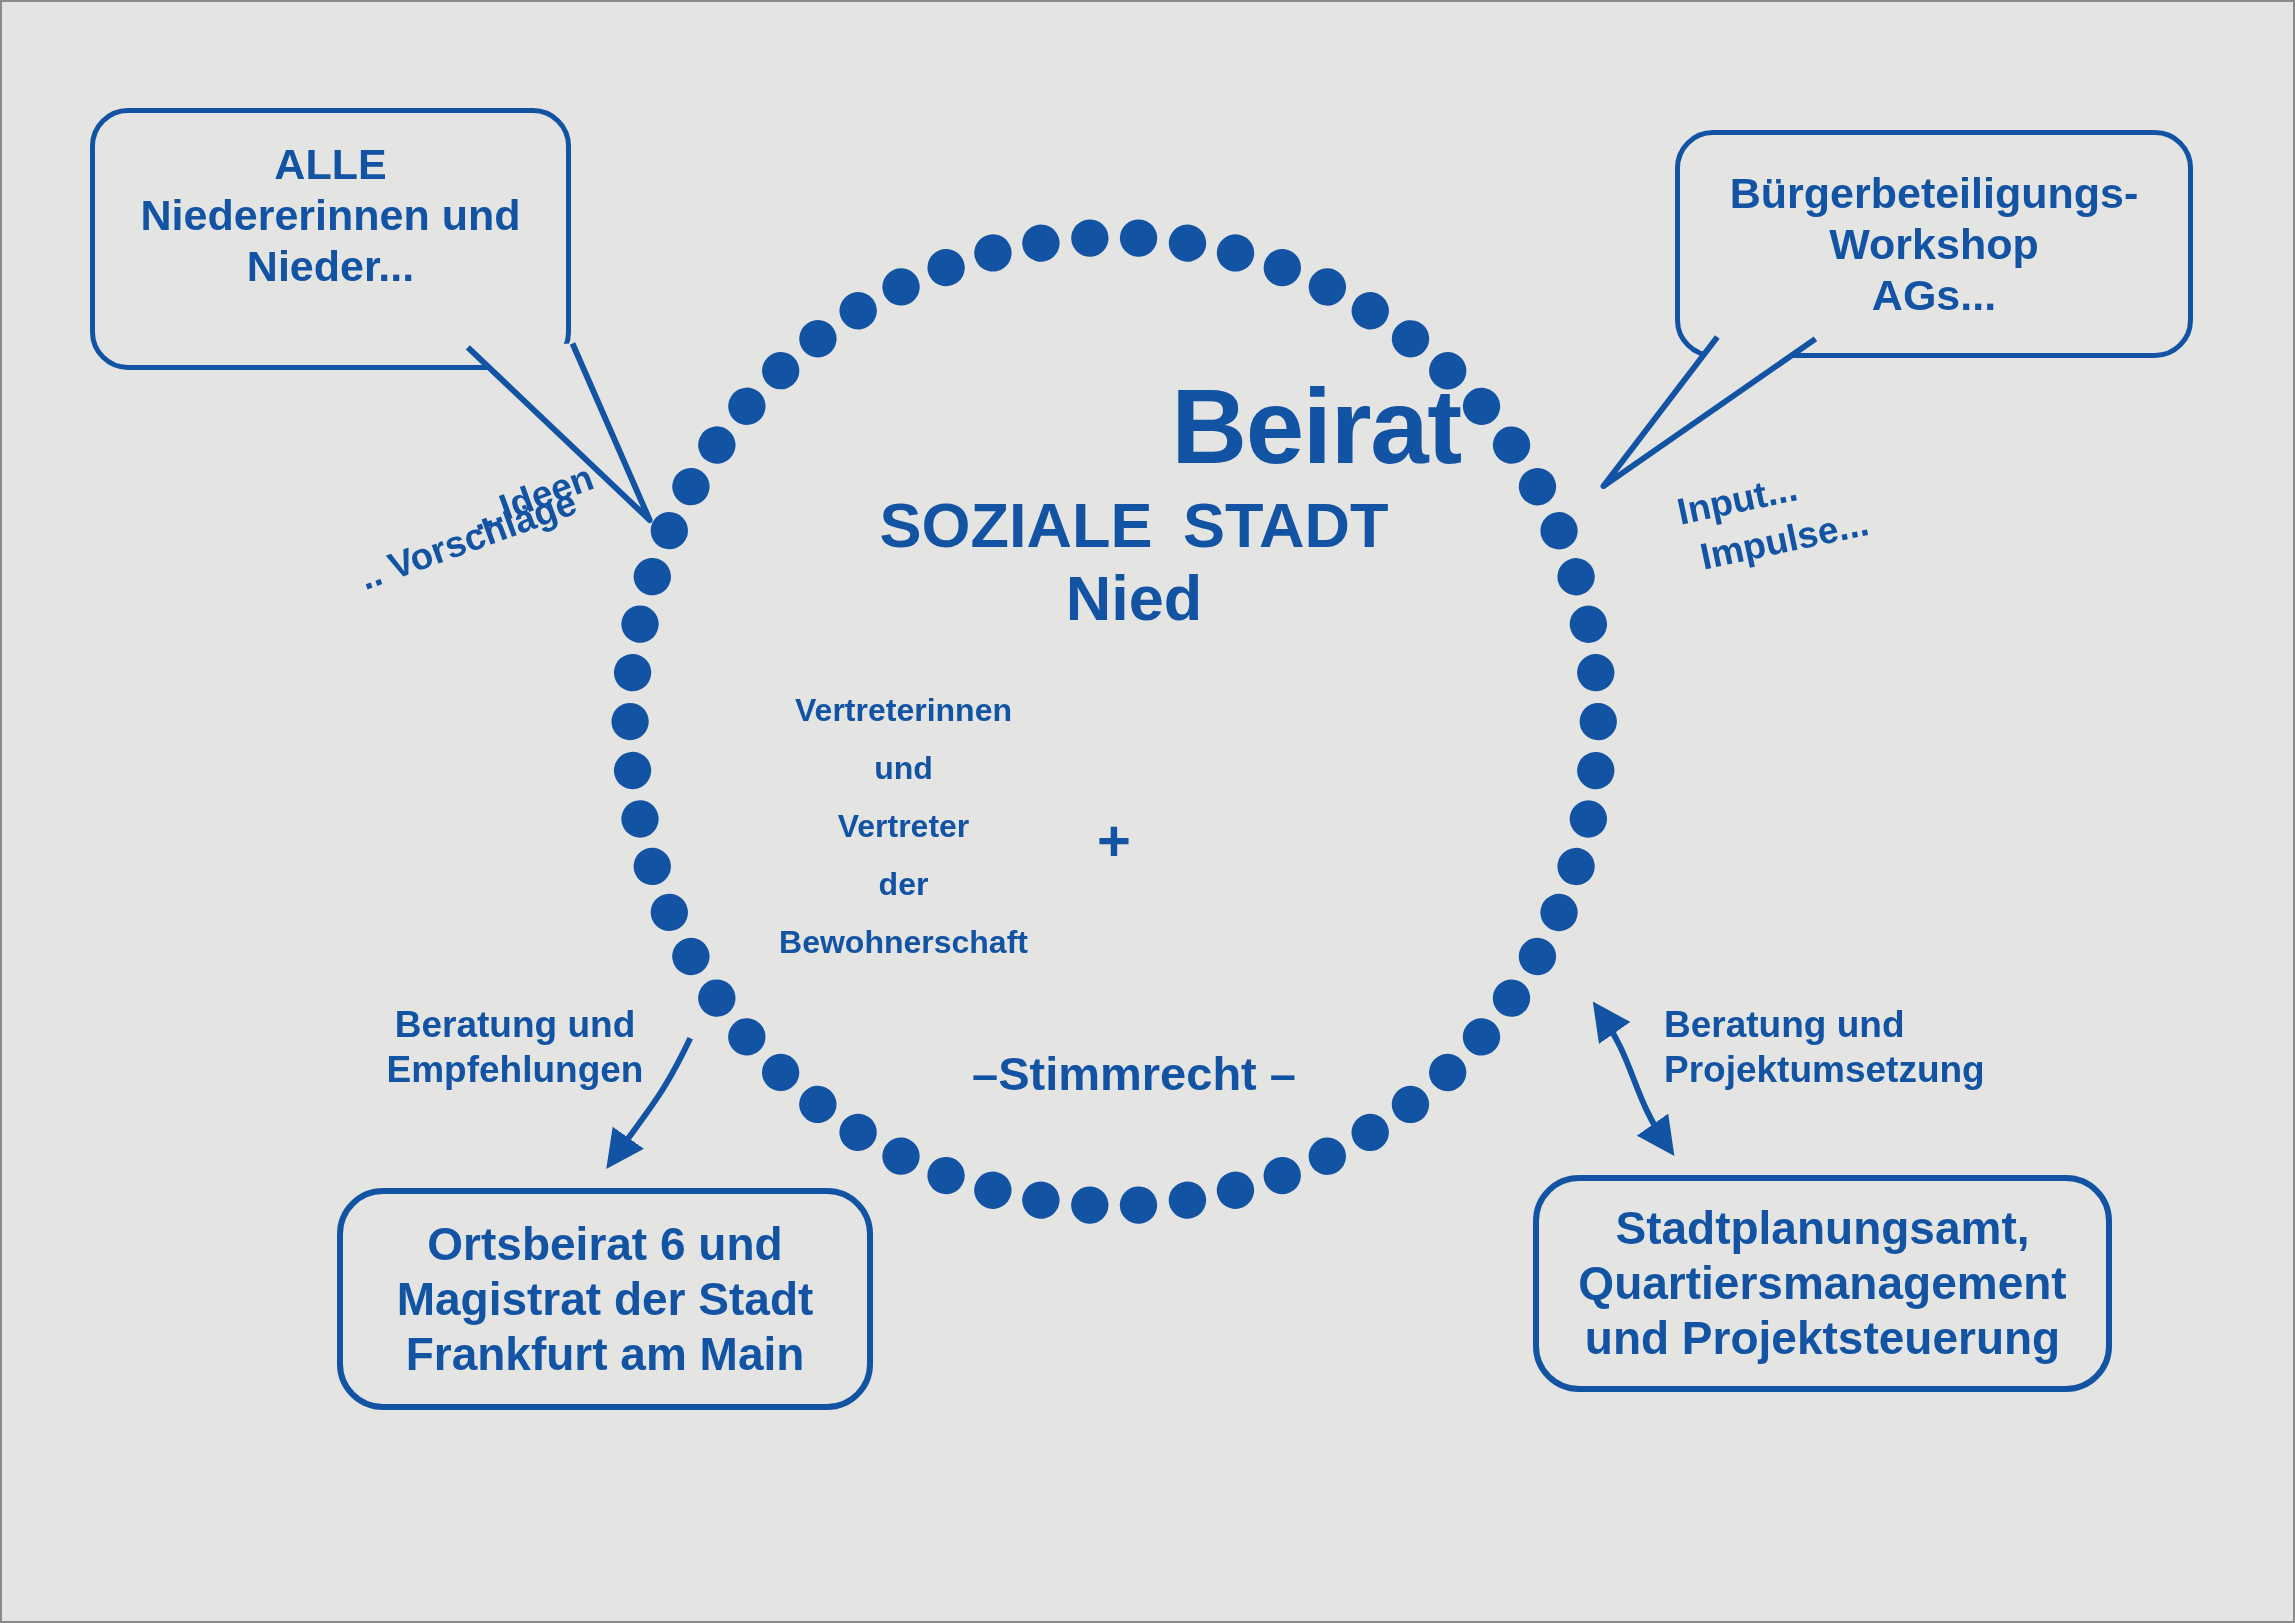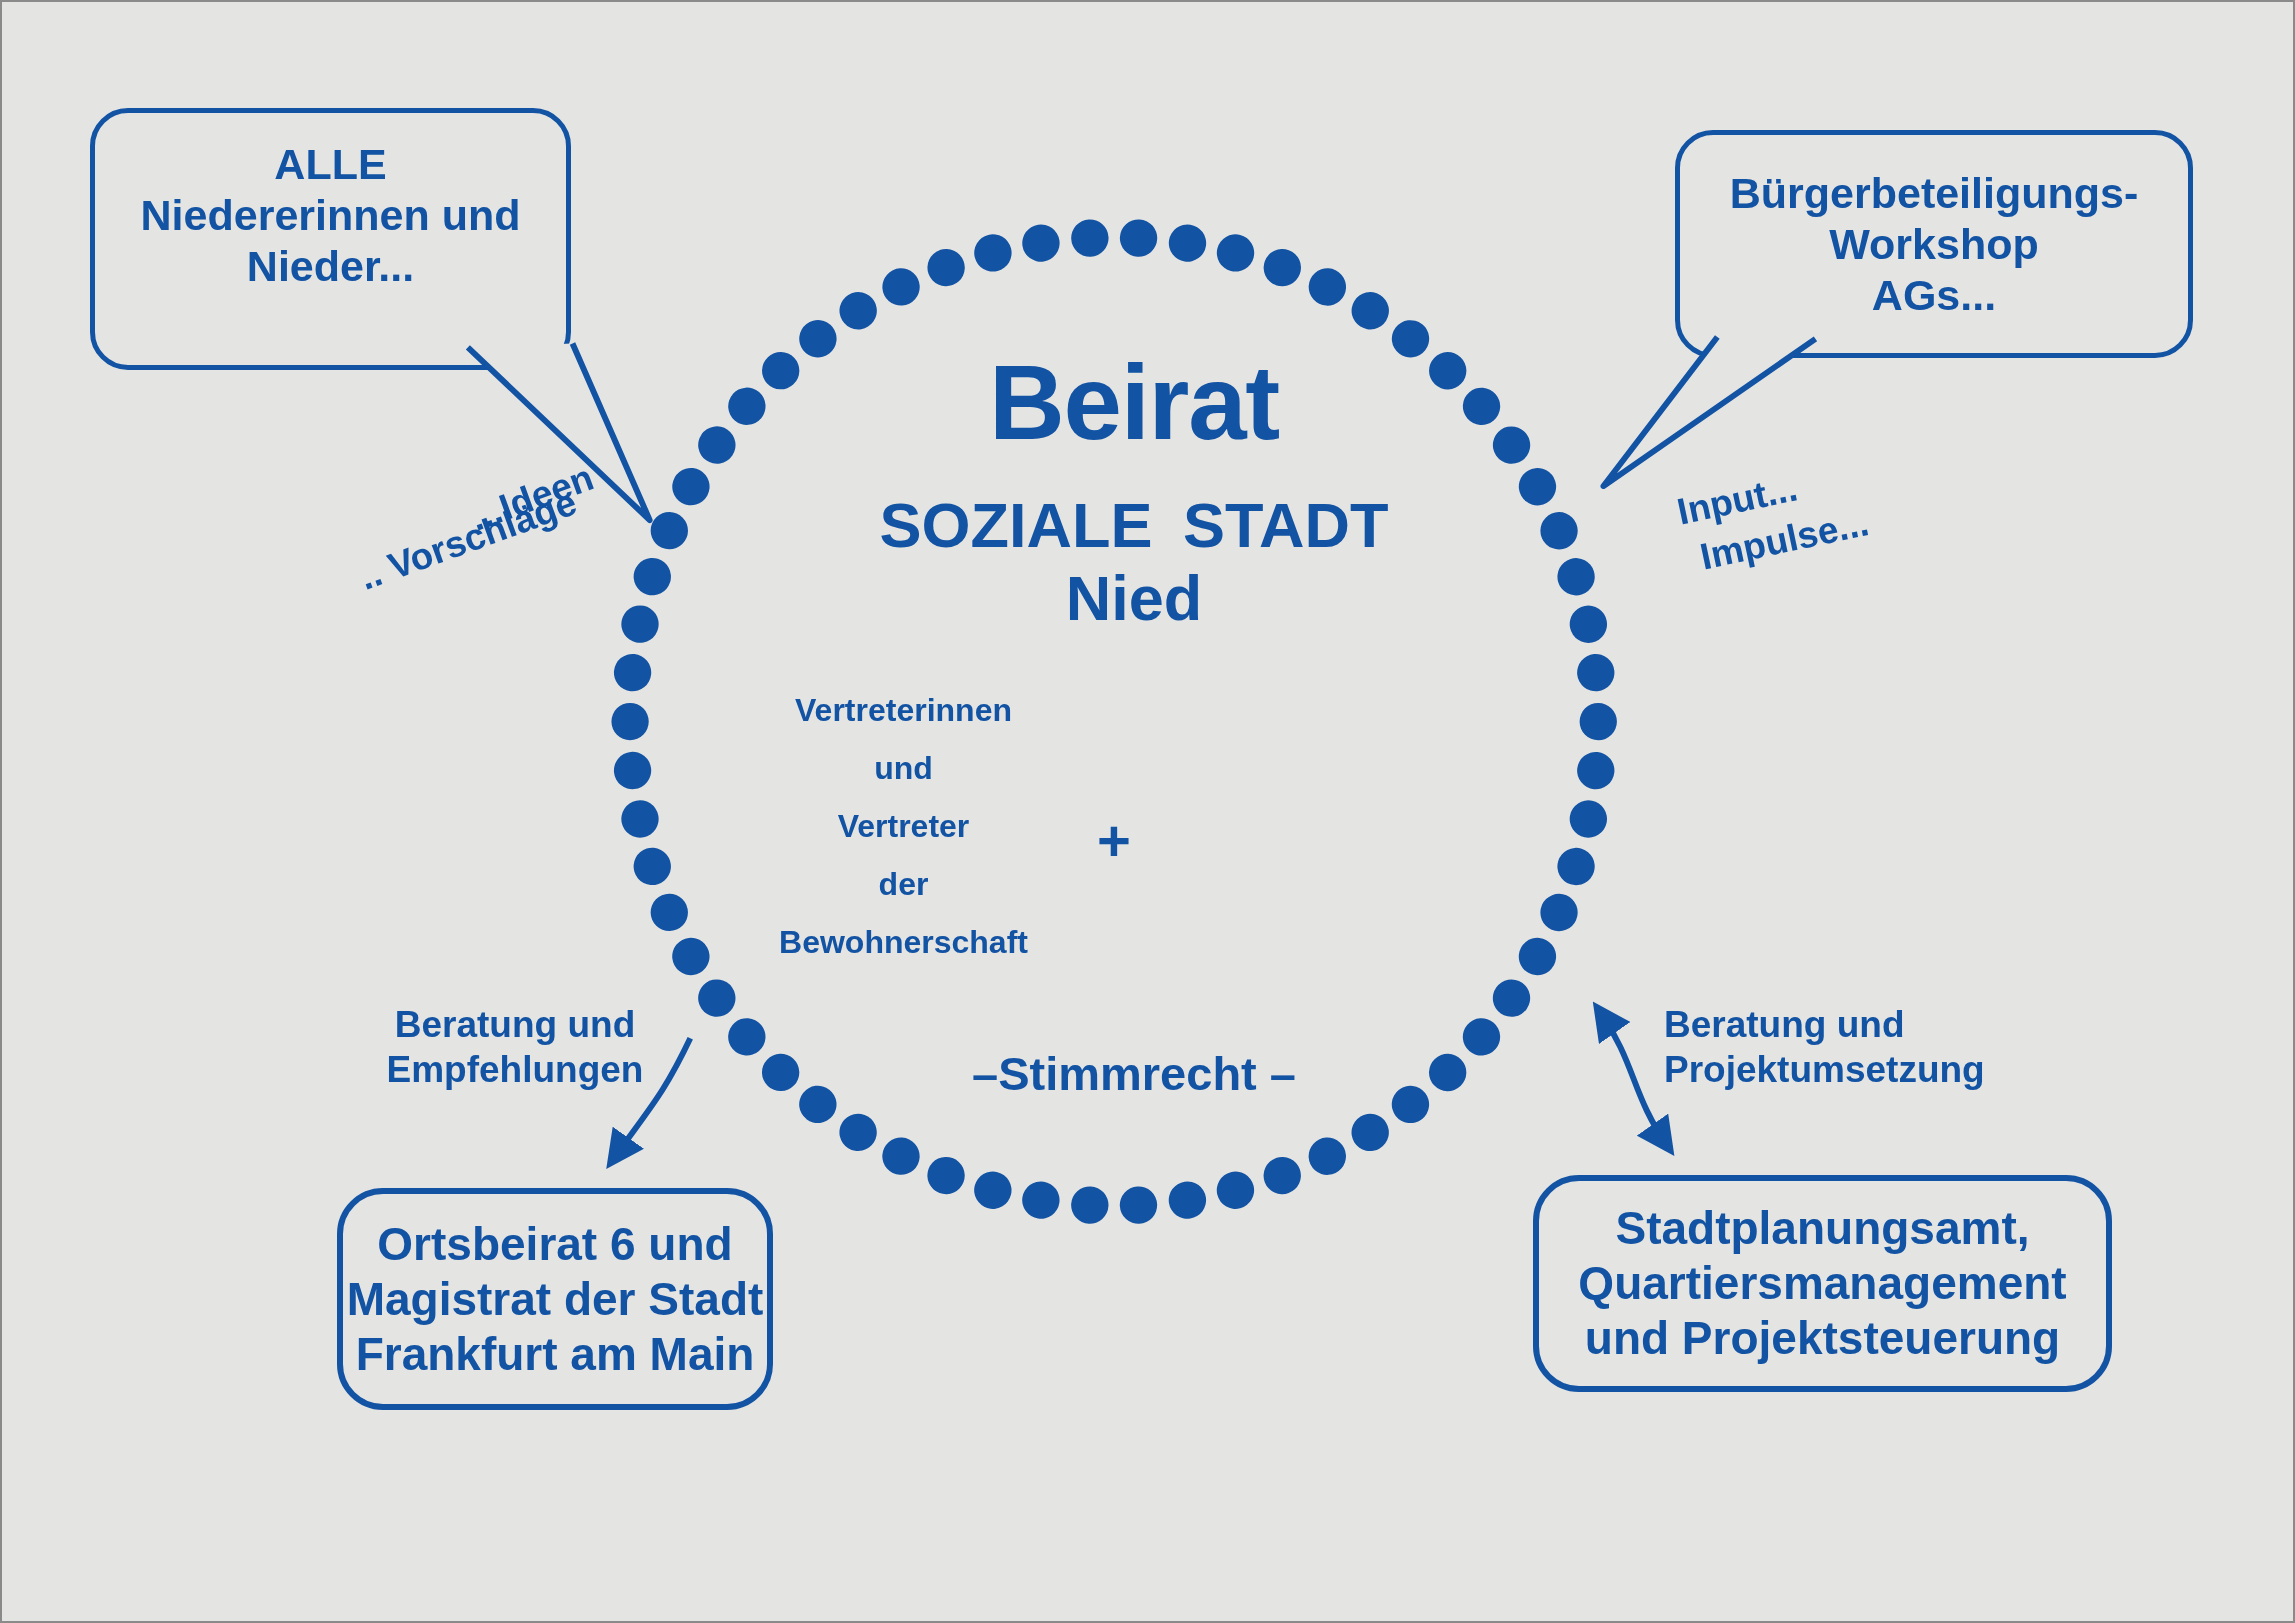--- a/index.html
+++ b/index.html
@@ -44,21 +44,21 @@
     text-align: center;
     font-weight: bold;
     font-size: 46px;
     line-height: 55px;
     color: #1253a4;
     z-index: 1;
   }
 
   
   .center-text { position: absolute; left: 805px; width: 654px; text-align: center; font-weight: bold; }
-  #title      { top: 348px;  font-size: 105px; line-height: 1; letter-spacing: -1.3px; }
+  #title      { top: 372px;  font-size: 105px; line-height: 1; letter-spacing: -1.3px; text-align: right; }
   #subtitle   { top: 492px;  font-size: 63px;  line-height: 1; word-spacing: 13px; }
   #subtitle2  { top: 565px;  font-size: 63px;  line-height: 1; }
   #voting     { top: 1048px; font-size: 47px;  line-height: 1; }
 
   .column {
     position: absolute;
     top: 679px;
     width: 419px;
     text-align: center;
     font-weight: bold;
@@ -138,21 +138,21 @@
 
   <div class="small-label" style="left:366px; top:1000px; width:294px; text-align:center;">
     <div>Beratung und</div>
     <div>Empfehlungen</div>
   </div>
   <div class="small-label" style="left:1662px; top:1000px; width:393px; text-align:left;">
     <div>Beratung und</div>
     <div>Projektumsetzung</div>
   </div>
 
-  <div class="roundbox" style="left:335px; top:1186px; width:436px; height:222px;">
+  <div class="roundbox" style="left:335px; top:1186px; width:536px; height:222px;">
     <span>Ortsbeirat 6 und</span>
     <span>Magistrat der Stadt</span>
     <span>Frankfurt am Main</span>
   </div>
   <div class="roundbox" style="left:1531px; top:1173px; width:579px; height:217px;text-align:center;">
     <span>Stadtplanungsamt,</span>
     <span>Quartiersmanagement</span>
     <span>und Projektsteuerung</span>
   </div>
 

